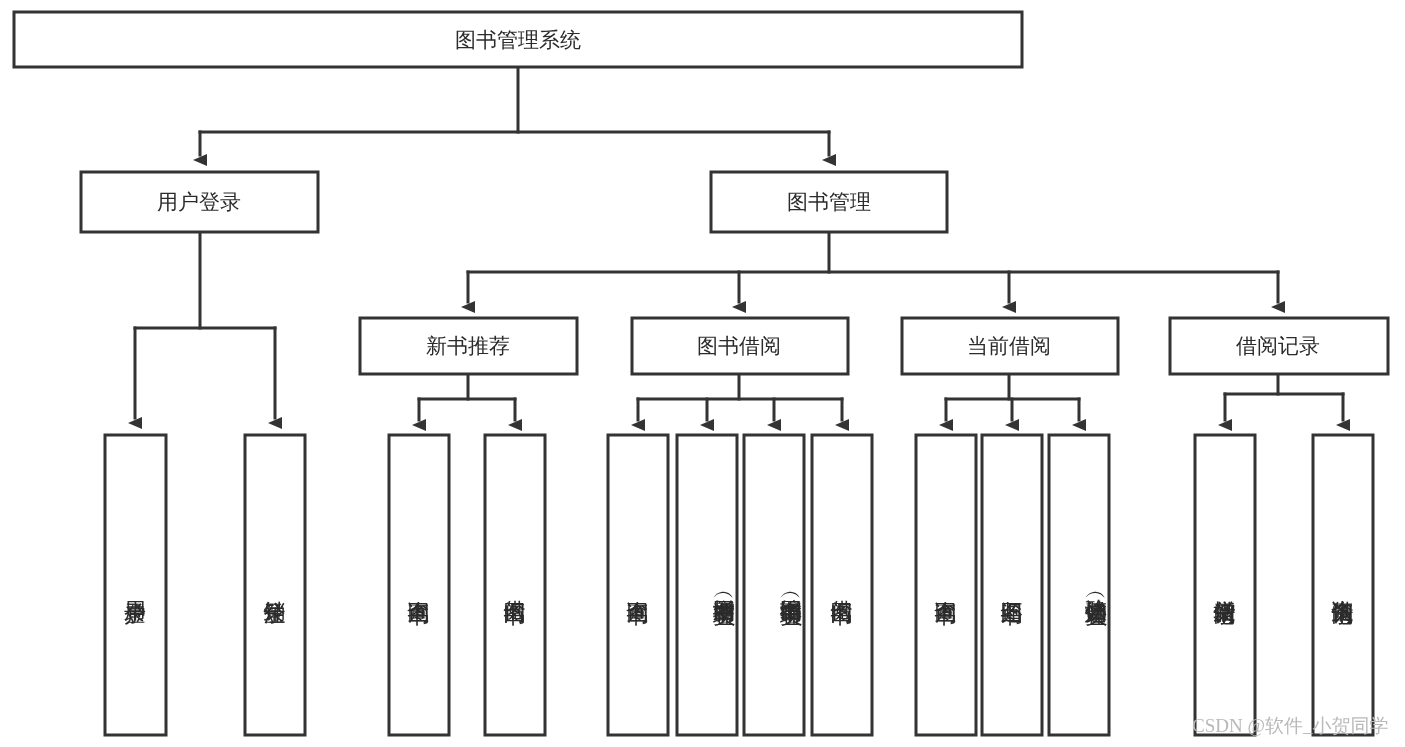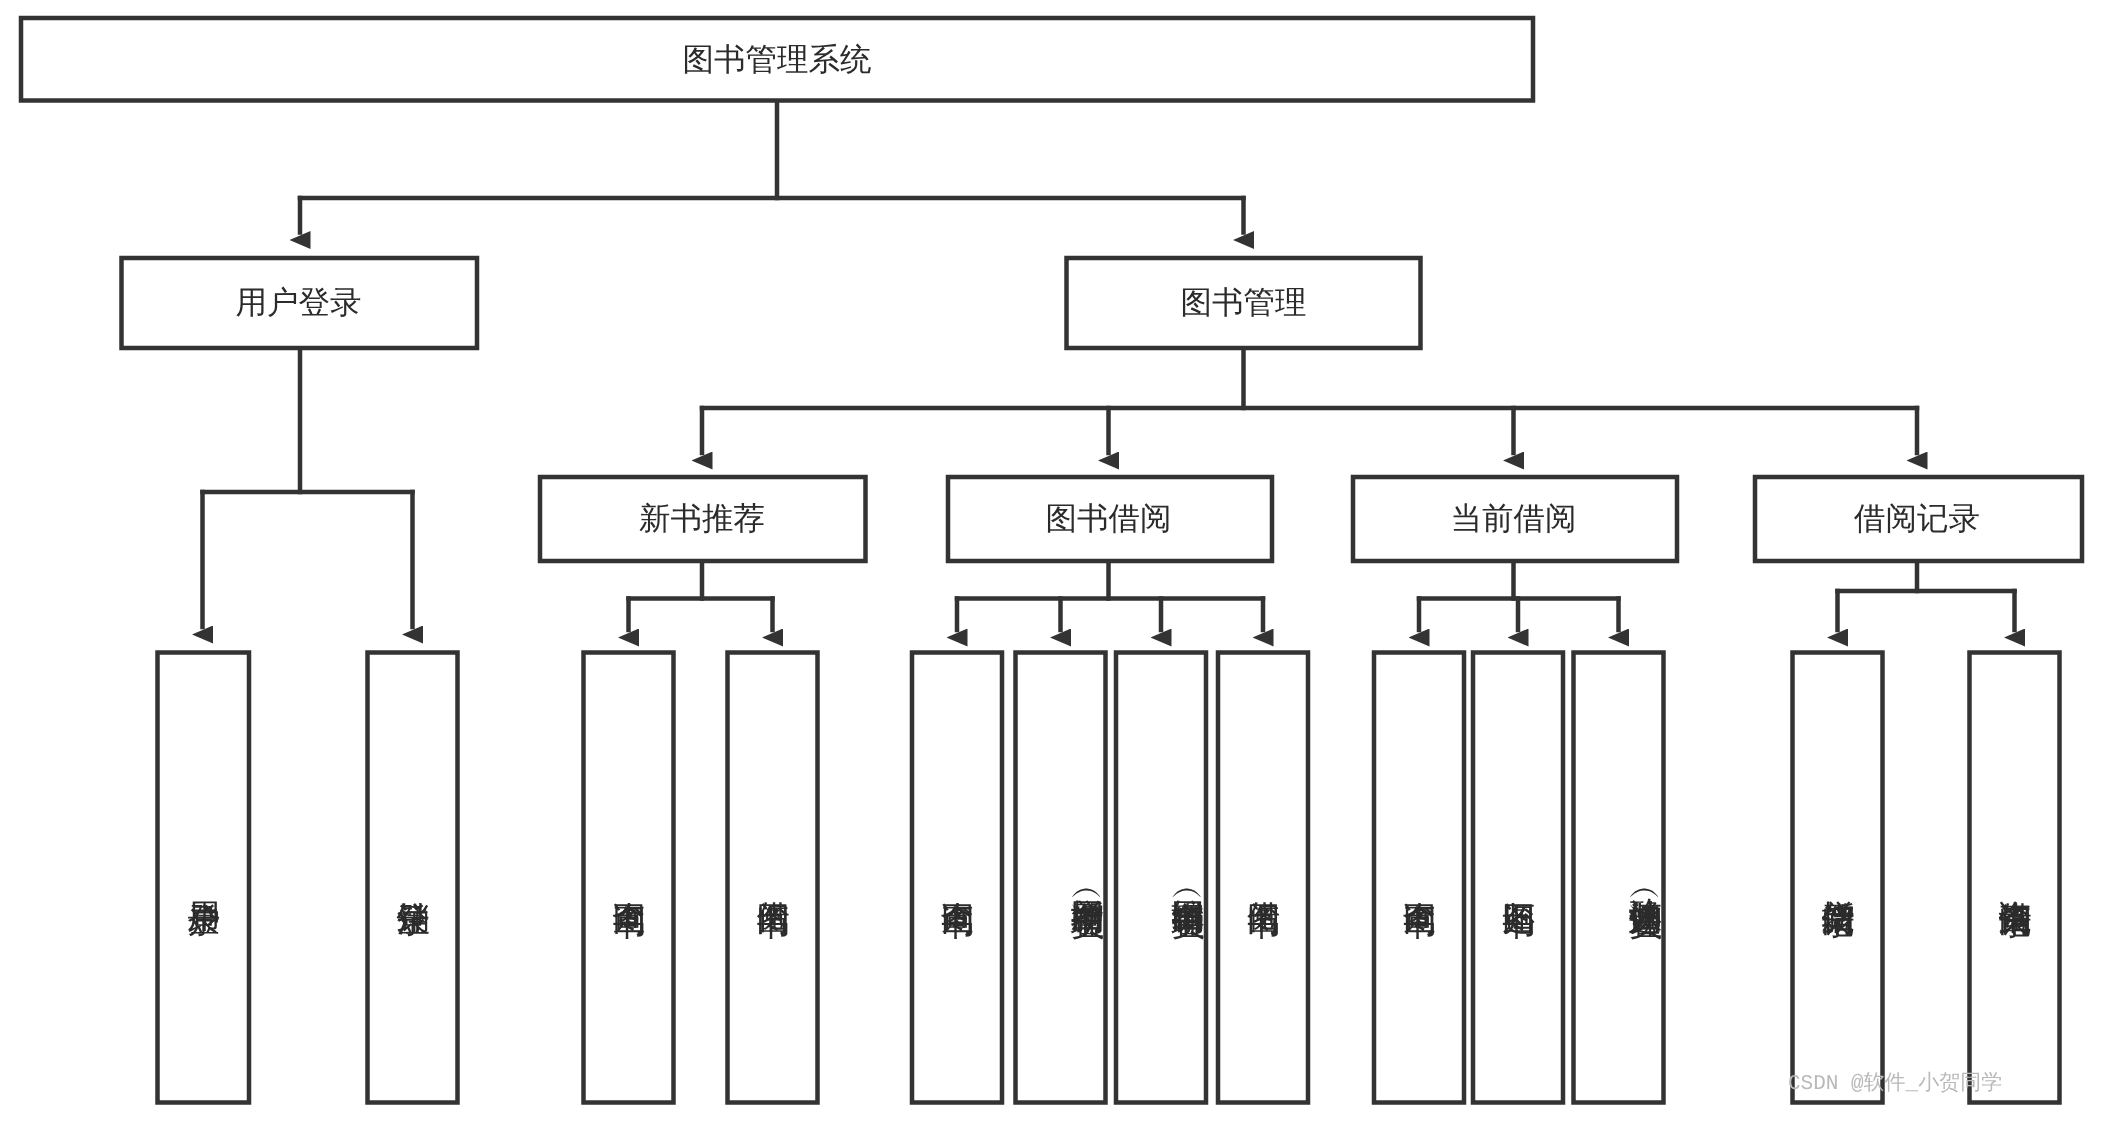--- a/index.html
+++ b/index.html
@@ -59,22 +59,22 @@
     display: flex;
     align-items: center;
     justify-content: center;
     letter-spacing: 1px;
     pointer-events: none;
   }
   .watermark {
     position: absolute;
     left: 1192px;
     top: 713px;
-    font-family: Liberation Mono, monospace;
-    font-size: 14px;
+    font-family: Liberation Serif, serif;
+    font-size: 19px;
     color: #b9b9b9;
     white-space: nowrap;
   }
 </style>
 </head>
 <body>
 
 <div id="diagram-root">
 
   <svg id="flow" viewBox="0 0 1405 747">

